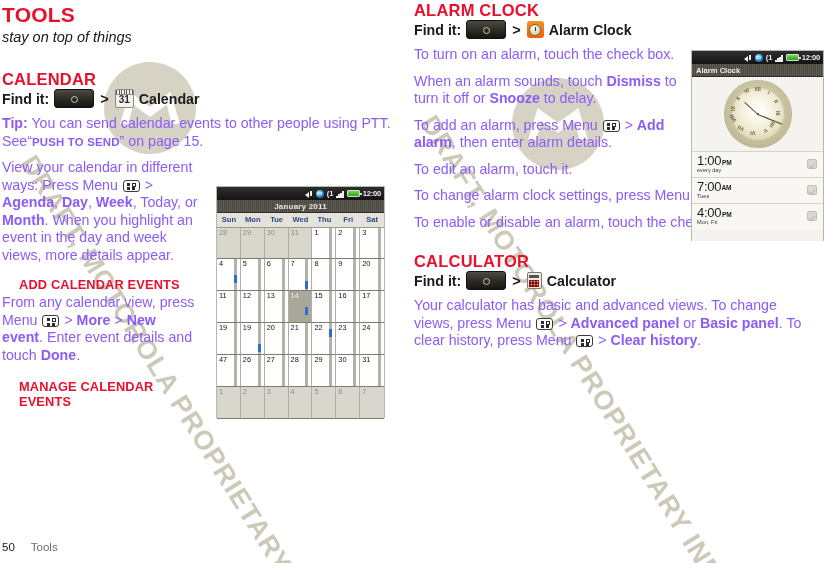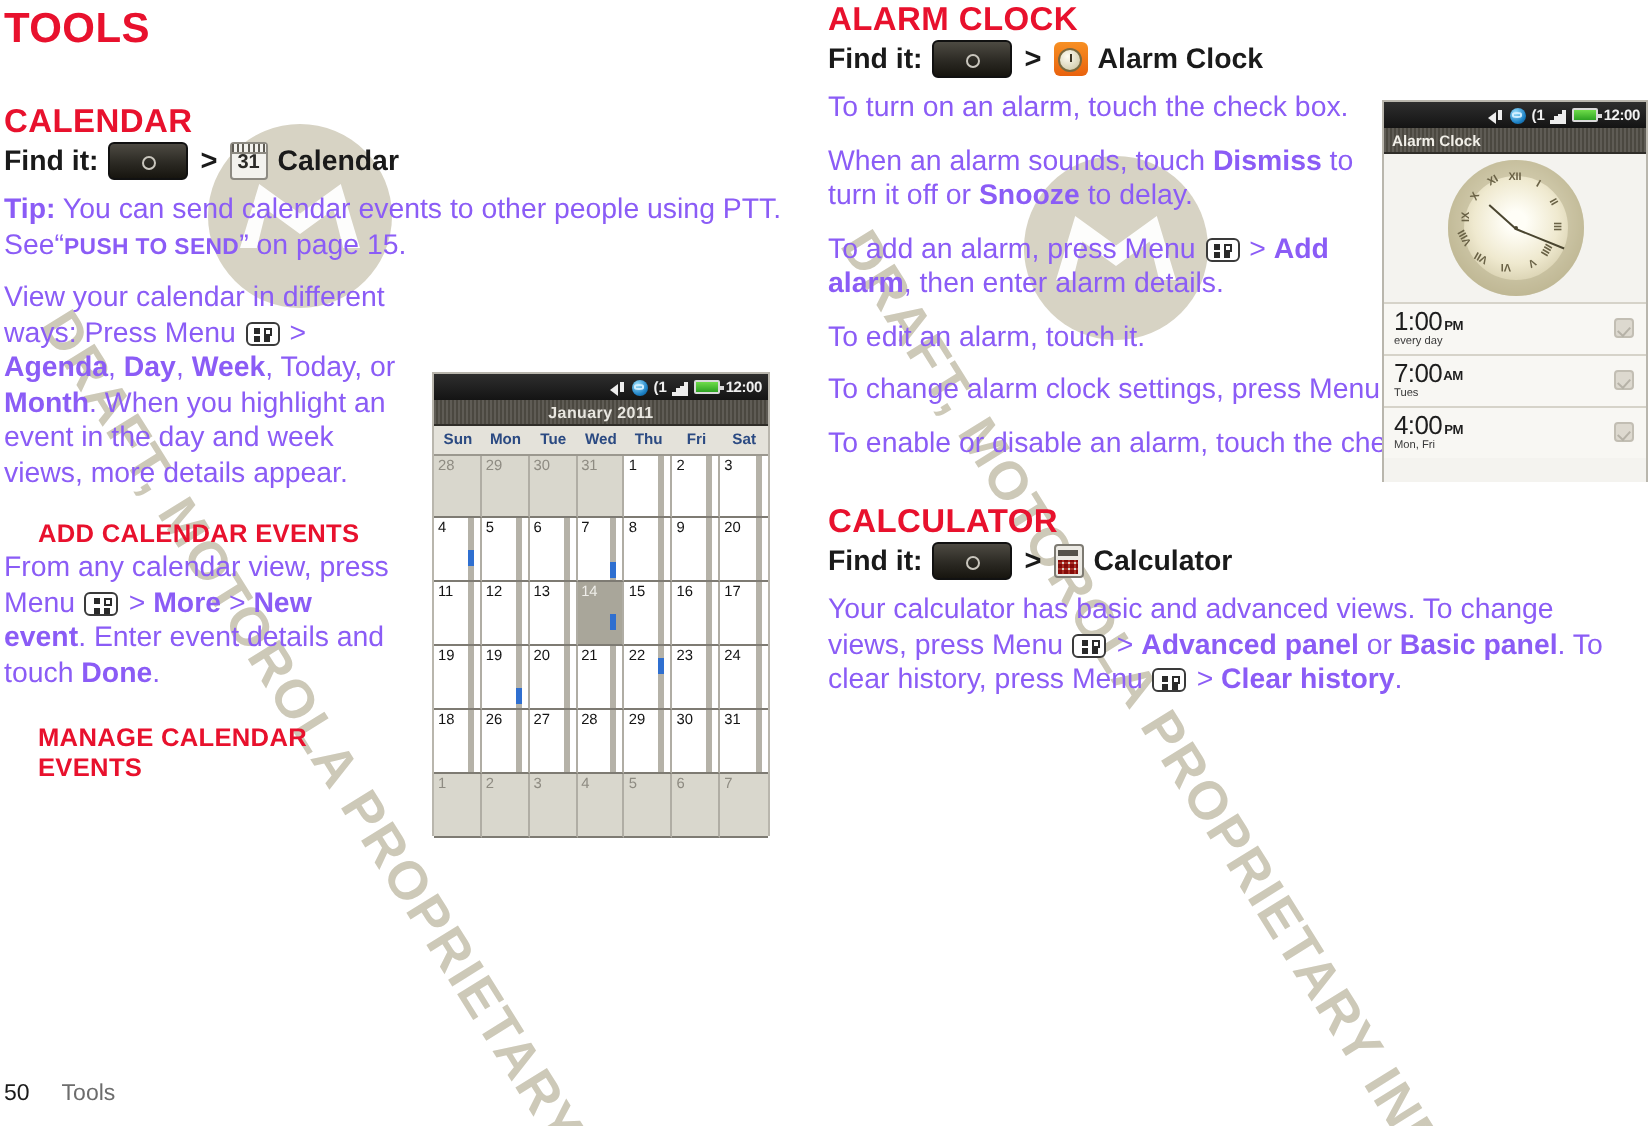--- a/index.html
+++ b/index.html
@@ -502,20 +502,21 @@
 <div id="watermark-layer">
   <div class="wm-logo wm-logo-1"></div>
   <div class="wm-logo wm-logo-2"></div>
   <div class="wm-text wm-1">DRAFT, MOTOROLA PROPRIETARY INFORMATION CONFIDENTIAL</div>
   <div class="wm-text wm-2">DRAFT, MOTOROLA PROPRIETARY INFORMATION CONFIDENTIAL</div>
 </div>
 
 <div class="col col-left">
 
   <h1 class="h1" style="font-size:21px;margin-top:4px;">TOOLS</h1>
+  <div class="subtitle">stay on top of things</div>
 
   <div style="height:26px"></div>
 
   <h2 class="h2">CALENDAR</h2>
 
   <div class="findit">
     <span>Find it:</span>
     <span class="ico-launcher"></span>
     <span class="gt">&gt;</span>
     <span class="ico-cal31">
@@ -711,21 +712,21 @@
       </div>
       <div class="cal-cell">
         <span class="dnum">23</span>
         <span class="rail"></span>
       </div>
       <div class="cal-cell">
         <span class="dnum">24</span>
         <span class="rail"></span>
       </div>
       <div class="cal-cell">
-        <span class="dnum">18</span>
+        <span class="dnum">47</span>
         <span class="rail"></span>
       </div>
       <div class="cal-cell">
         <span class="dnum">26</span>
         <span class="rail"></span>
       </div>
       <div class="cal-cell">
         <span class="dnum">27</span>
         <span class="rail"></span>
       </div>

